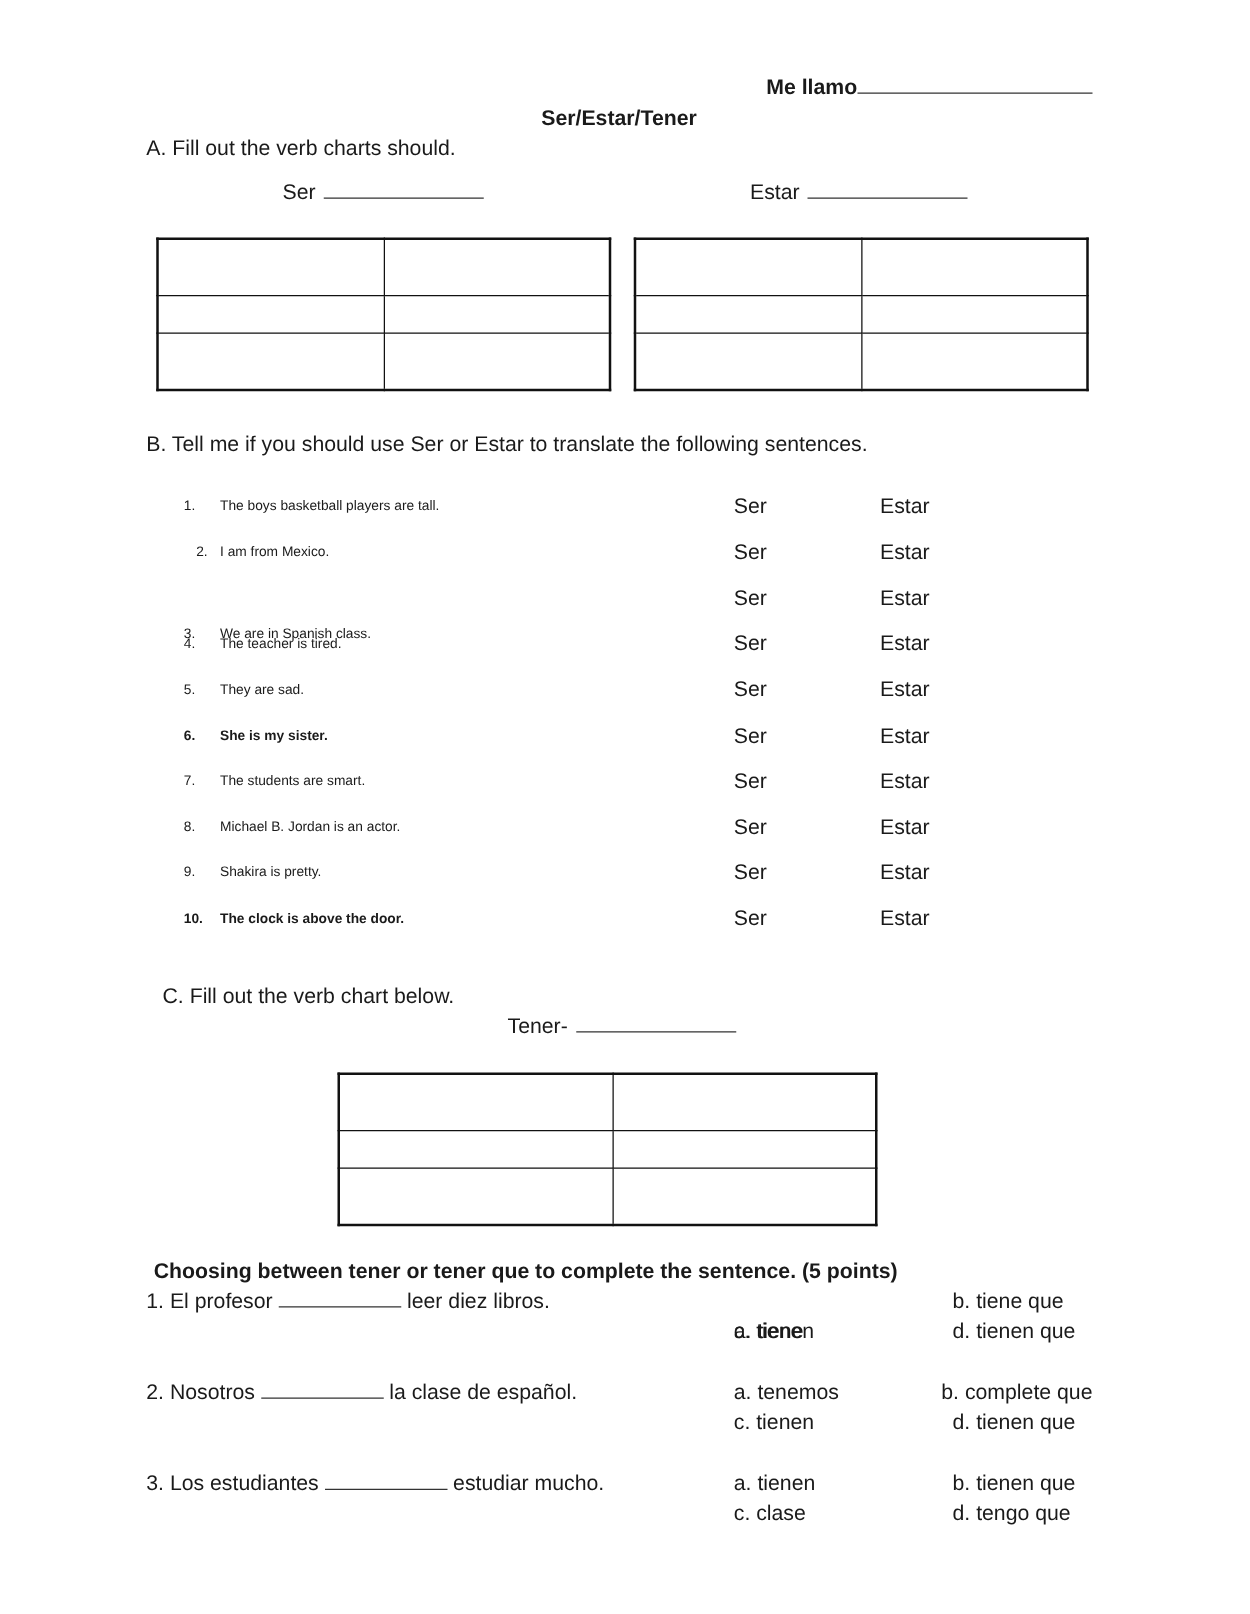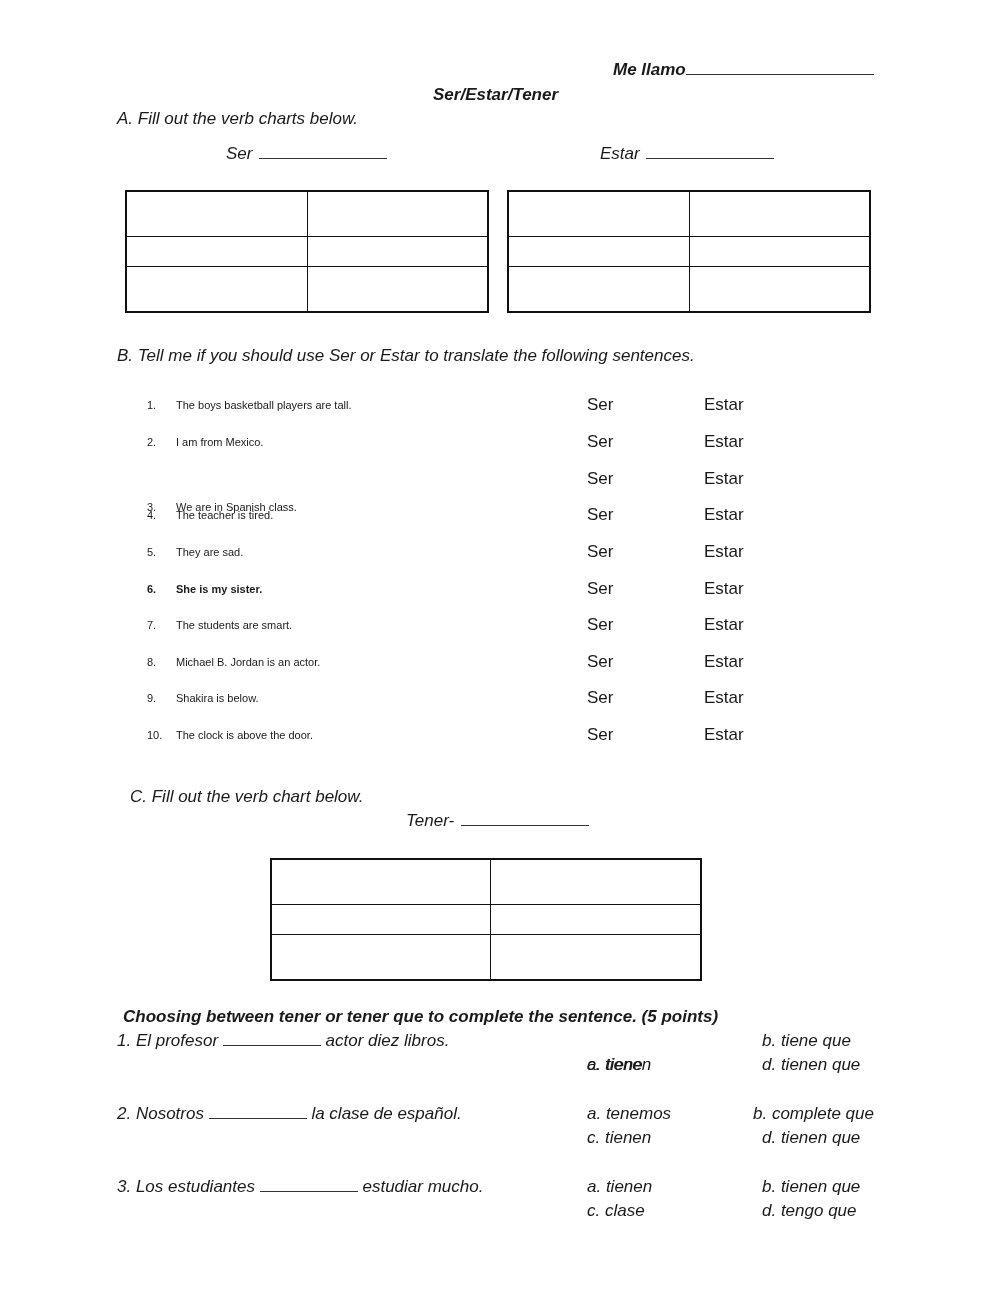--- a/index.html
+++ b/index.html
@@ -1,39 +1,39 @@
 <!DOCTYPE html>
 <html><head>
   <meta charset="utf-8">
   <style>
     html, body { margin: 0; padding: 0; background: #ffffff; }
     body {
       width: 1000px; height: 1291px; position: relative; overflow: hidden;
       font-family: "Liberation Sans", sans-serif; color: #1a1a1a;
     }
-    .abs { position: absolute; white-space: nowrap; font-style: italic; }
+    .abs { position: absolute; white-space: nowrap; }
     .txt { font-size: 17px; line-height: 20px; }
     .bold { font-weight: bold; }
     .blank { display: inline-block; border-bottom: 1.3px solid #333; vertical-align: baseline; }
     table.grid { position: absolute; border-collapse: collapse; border: 2px solid #111; }
     table.grid td { border: 1.5px solid #111; padding: 0; }
     .row-b { position: absolute; left: 147px; font-size: 11px; line-height: 20px; }
     .row-b .num { display: inline-block; width: 29px; }
     .opt-ser { position: absolute; left: 587px; font-size: 17px; }
     .opt-estar { position: absolute; left: 704px; font-size: 17px; }
   </style>
 </head>
 <body>
 
 <div class="abs txt bold" style="left:613px; top:60px;">
   <span>Me llamo</span><span class="blank" style="width:188px;"></span>
 </div>
 <div class="abs txt bold" style="left:433px; top:85px;">Ser/Estar/Tener</div>
 
-<div class="abs txt" style="left:117px; top:109px;">A. Fill out the verb charts below.</div>
+<div class="abs txt" style="left:117px; top:109px;">A. Fill out the verb charts should.</div>
 <div class="abs txt" style="left:226px; top:144px;">
   <span>Ser</span>
   <span class="blank" style="width:128px; margin-left:2px;"></span>
 </div>
 <div class="abs txt" style="left:600px; top:144px;">
   <span>Estar</span>
   <span class="blank" style="width:128px; margin-left:2px;"></span>
 </div>
 
 <table class="grid" style="left:125px; top:190px; width:364px; height:123px;">
@@ -69,21 +69,21 @@
 </tbody>
   </table>
 
 <div class="abs txt" style="left:117px; top:346px;">B. Tell me if you should use Ser or Estar to translate the following sentences.</div>
 
 <div>
   <div class="row-b" style="top:395px;"><span class="num">1.</span><span>The boys basketball players are tall.</span></div>
   <div class="opt-ser" style="top:395px;">Ser</div>
   <div class="opt-estar" style="top:395px;">Estar</div>
 
-  <div class="row-b" style="top:432px;"><span class="num">2.</span><span>I am from Mexico.</span></div>
+  <div class="row-b" style="top:432px;text-align:center;"><span class="num">2.</span><span>I am from Mexico.</span></div>
   <div class="opt-ser" style="top:432px;">Ser</div>
   <div class="opt-estar" style="top:432px;">Estar</div>
 
   <div class="row-b" style="top:469px;margin-top:28px;"><span class="num">3.</span><span>We are in Spanish class.</span></div>
   <div class="opt-ser" style="top:469px;">Ser</div>
   <div class="opt-estar" style="top:469px;">Estar</div>
 
   <div class="row-b" style="top:505px;"><span class="num">4.</span><span>The teacher is tired.</span></div>
   <div class="opt-ser" style="top:505px;">Ser</div>
   <div class="opt-estar" style="top:505px;">Estar</div>
@@ -97,25 +97,25 @@
   <div class="opt-estar" style="top:579px;">Estar</div>
 
   <div class="row-b" style="top:615px;"><span class="num">7.</span><span>The students are smart.</span></div>
   <div class="opt-ser" style="top:615px;">Ser</div>
   <div class="opt-estar" style="top:615px;">Estar</div>
 
   <div class="row-b" style="top:652px;"><span class="num">8.</span><span>Michael B. Jordan is an actor.</span></div>
   <div class="opt-ser" style="top:652px;">Ser</div>
   <div class="opt-estar" style="top:652px;">Estar</div>
 
-  <div class="row-b" style="top:688px;"><span class="num">9.</span><span>Shakira is below.</span></div>
+  <div class="row-b" style="top:688px;"><span class="num">9.</span><span>Shakira is pretty.</span></div>
   <div class="opt-ser" style="top:688px;">Ser</div>
   <div class="opt-estar" style="top:688px;">Estar</div>
 
-  <div class="row-b" style="top:725px;"><span class="num">10.</span><span>The clock is above the door.</span></div>
+  <div class="row-b" style="top:725px;font-weight:bold;"><span class="num">10.</span><span>The clock is above the door.</span></div>
   <div class="opt-ser" style="top:725px;">Ser</div>
   <div class="opt-estar" style="top:725px;">Estar</div>
 </div>
 
 <div class="abs txt" style="left:117px; top:787px;margin-left:13px;">C. Fill out the verb chart below.</div>
 <div class="abs txt" style="left:406px; top:811px;">
   <span>Tener-</span>
   <span class="blank" style="width:128px; margin-left:2px;"></span>
 </div>
 <table class="grid" style="left:270px; top:858px; width:432px; height:123px;">
@@ -133,21 +133,21 @@
         <td></td>
       </tr>
 </tbody>
   </table>
 
 <div class="abs txt bold" style="left:123px; top:1007px;">Choosing between tener or tener que to complete the sentence. (5 points)</div>
 
 <div class="abs txt" style="left:117px; top:1031px;">
   <span>1. El profesor</span>
   <span class="blank" style="width:98px;"></span>
-  <span>actor diez libros.</span>
+  <span>leer diez libros.</span>
 </div>
 <div class="abs txt" style="left:587px; top:1031px;margin-top:24px;">a. tiene</div>
 <div class="abs txt" style="left:762px; top:1031px;">b. tiene que</div>
 <div class="abs txt" style="left:587px; top:1055px;">c. tienen</div>
 <div class="abs txt" style="left:762px; top:1055px;">d. tienen que</div>
 
 <div class="abs txt" style="left:117px; top:1104px;">
   <span>2. Nosotros</span>
   <span class="blank" style="width:98px;"></span>
   <span>la clase de español.</span>

